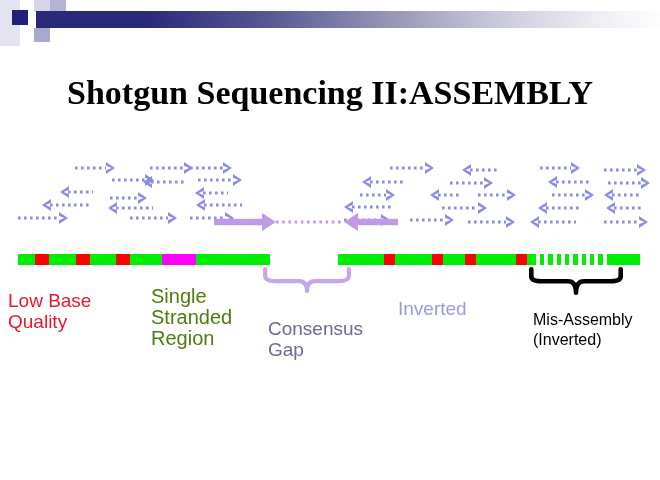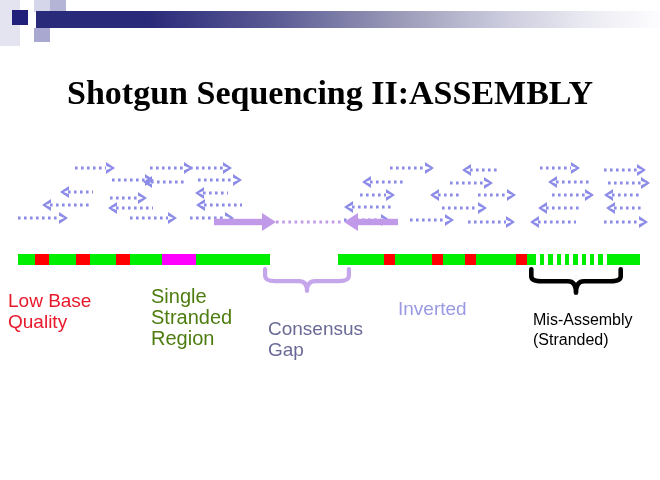--- a/index.html
+++ b/index.html
@@ -355,13 +355,13 @@
 
 <div class="label" id="label-low-base">Low Base
 Quality</div>
 <div class="label" id="label-ss-region">Single
 Stranded
 Region</div>
 <div class="label" id="label-seq-gap">Consensus
 Gap</div>
 <div class="label" id="label-consensus">Inverted</div>
 <div class="label" id="label-misassembly">Mis-Assembly
-(Stranded)</div>
+(Inverted)</div>
 
 </body></html>

